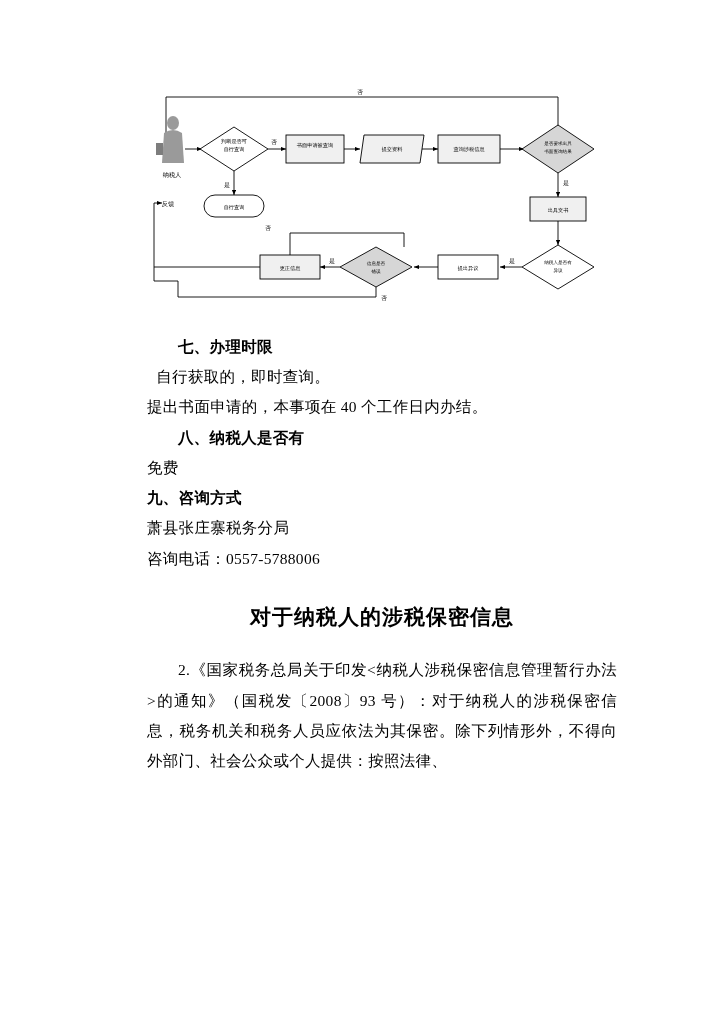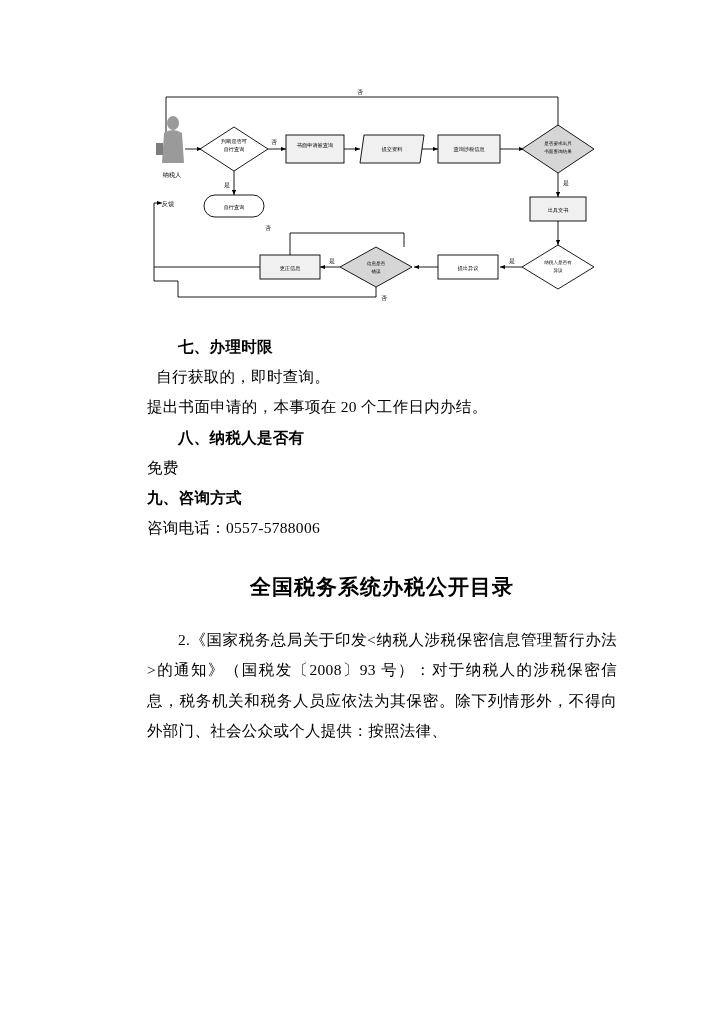--- a/index.html
+++ b/index.html
@@ -224,25 +224,26 @@
       </g>
       <text x="120" y="145" font-size="6" text-anchor="middle" fill="#000" font-family="Liberation Sans, sans-serif">否</text>
 
     </svg>
   </div>
 
   <div class="body-text">
 
     <p class="p indent heading-bold">七、办理时限</p>
     <p class="p small-indent">自行获取的，即时查询。</p>
-    <p class="p">提出书面申请的，本事项在 20 个工作日内办结。</p>
+    <p class="p">提出书面申请的，本事项在 40 个工作日内办结。</p>
     <p class="p indent heading-bold">八、纳税人是否有</p>
     <p class="p">免费</p>
     <p class="p heading-bold">九、咨询方式</p>
+    <p class="p">萧县张庄寨税务分局</p>
     <p class="p">咨询电话：0557-5788006</p>
 
-    <h1 class="center-title">全国税务系统办税公开目录</h1>
+    <h1 class="center-title">对于纳税人的涉税保密信息</h1>
 
     <p class="p indent justify">2.《国家税务总局关于印发&lt;纳税人涉税保密信息管理暂行办法&gt;的通知》（国税发〔2008〕93 号）：对于纳税人的涉税保密信息，税务机关和税务人员应依法为其保密。除下列情形外，不得向外部门、社会公众或个人提供：按照法律、</p>
 
   </div>
 
 </div>
 
 </body></html>

